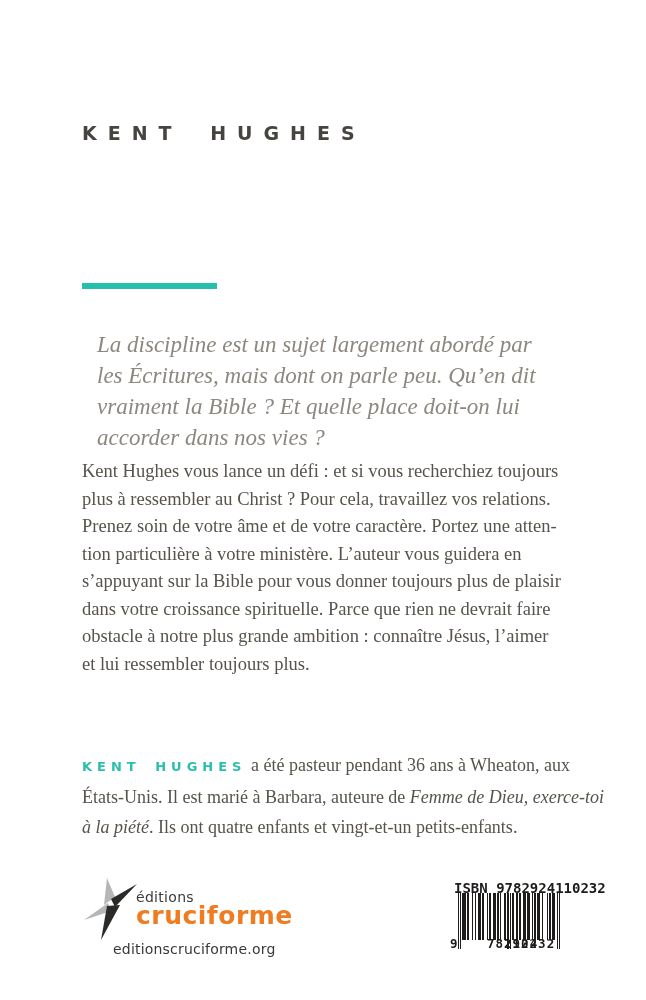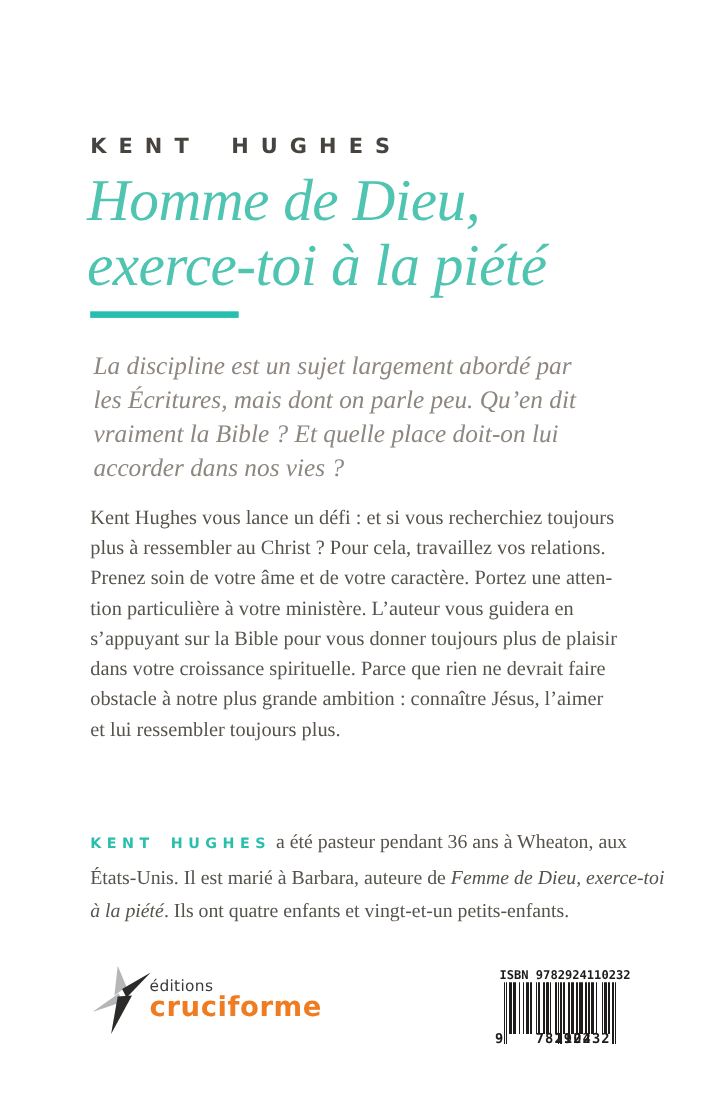--- a/index.html
+++ b/index.html
@@ -39,21 +39,21 @@
   .title-rule {
     position: absolute;
     left: 82px; top: 283px;
     width: 135px; height: 6px;
     background: #25bfab;
   }
   .intro-paragraph {
     position: absolute;
     left: 82px; top: 314px;
     width: 500px;
-    margin: 3px;
+    margin: 15px;
     font-style: italic;
     font-size: 23px;
     line-height: 31px;
     color: #8d8780;
     white-space: pre-line;
   }
   .body-paragraph {
     position: absolute;
     left: 82px; top: 458px;
     width: 540px;
@@ -113,40 +113,38 @@
     position: absolute;
     left: 450px; top: 880px;
     width: 125px; height: 78px;
     background: #ffffff;
     font-family: "DejaVu Sans Mono", monospace;
     color: #1d1c1a;
   }
   .barcode-isbn-label {
     position: absolute;
     left: 4px; top: 0;
-    font-size: 11px;
+    font-size: 14px;
     font-weight: 700;
     letter-spacing: 0px;
     white-space: nowrap;
   }
   .barcode-bars { position: absolute; left: 8px; top: 13px; }
   .barcode-digit { position: absolute; top: 56px; font-size: 12.5px; font-weight: 700; }
   .digit-first { left: 0; }
   .digits-left { left: 17px; width: 46px; letter-spacing: 1px; margin-left: 20px; }
   .digits-right { left: 54px; width: 46px; text-align: center; letter-spacing: 1px; }
 </style>
 </head>
 <body>
 
 <div class="cover">
 
   <h2 class="author-heading">KENT HUGHES</h2>
 
-  <h1 class="book-title">Homme de Dieu,
-exerce-toi à la piété</h1>
 
   <div class="title-rule"></div>
 
   <p class="intro-paragraph">La discipline est un sujet largement abordé par
 les Écritures, mais dont on parle peu. Qu’en dit
 vraiment la Bible ? Et quelle place doit-on lui
 accorder dans nos vies ?</p>
 
   <p class="body-paragraph">Kent Hughes vous lance un défi : et si vous recherchiez toujours
 plus à ressembler au Christ ? Pour cela, travaillez vos relations.
@@ -169,20 +167,21 @@
       <polygon points="27,21 53,6 31,29" fill="#2b2a28"></polygon>
       <polygon points="24,25 0,42 27,33" fill="#b4b6b8"></polygon>
       <polygon points="23,28 36,27 17,62" fill="#2b2a28"></polygon>
     </svg>
     <div class="publisher-names">
       <div class="publisher-top">éditions</div>
       <div class="publisher-bottom">cruciforme</div>
     </div>
   </div>
 
+  <div class="publisher-url">editionscruciforme.org</div>
 
   <div class="barcode">
     <div class="barcode-isbn-label">ISBN 9782924110232</div>
     <svg class="barcode-bars" width="102" height="56" viewBox="0 0 95 52" preserveAspectRatio="none" shape-rendering="crispEdges" fill="#1d1c1a">
         <rect x="0" y="0" width="1.05" height="52"></rect>
         <rect x="2" y="0" width="1.05" height="52"></rect>
         <rect x="4" y="0" width="1.05" height="44"></rect>
         <rect x="5" y="0" width="1.05" height="44"></rect>
         <rect x="6" y="0" width="1.05" height="44"></rect>
         <rect x="8" y="0" width="1.05" height="44"></rect>

